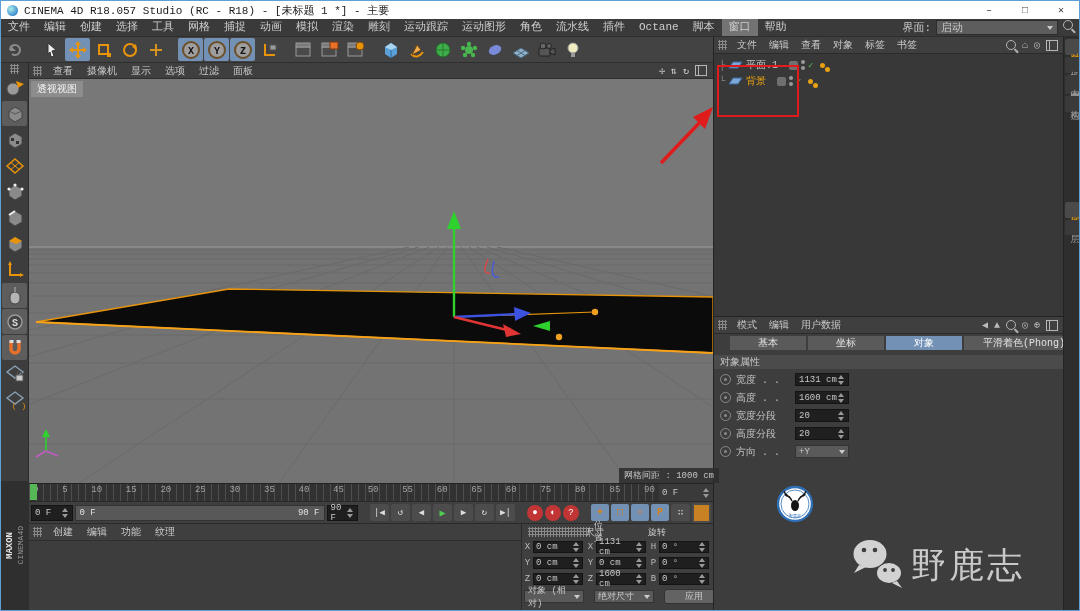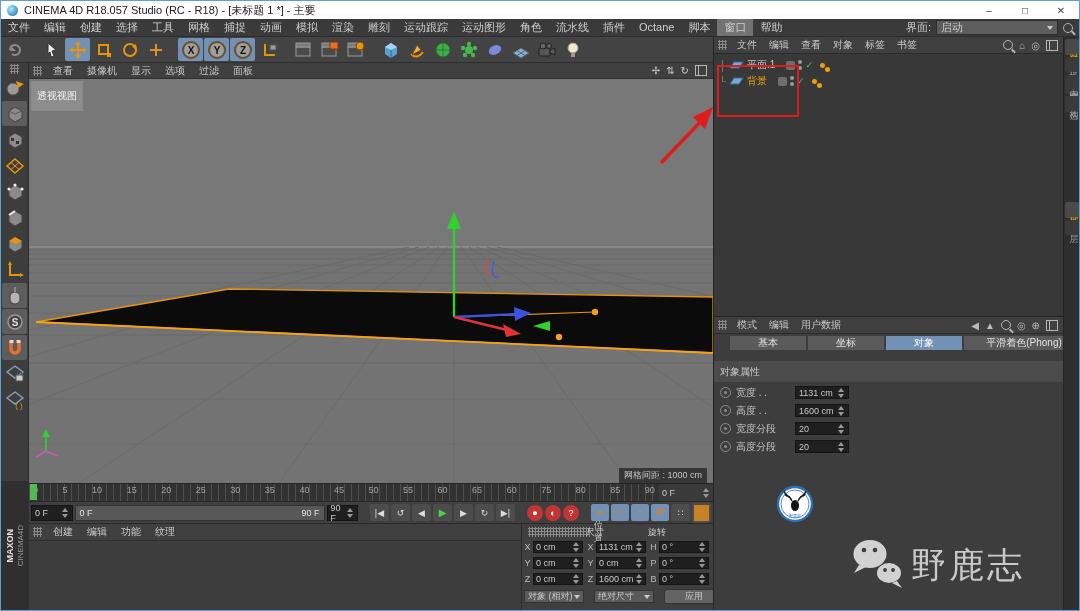--- a/index.html
+++ b/index.html
@@ -1,28 +1,28 @@
 <!DOCTYPE html>
 <html><head>
 <meta charset="utf-8">
 <style>
 html,body{margin:0;padding:0}
-#win{position:relative;width:1080px;height:611px;background:#3d3d3d;font-family:Liberation Sans, sans-serif;font-size:11px;color:#c8c8c8;overflow:hidden;border:1px solid #5f9fd6;box-sizing:border-box}
+#win{position:relative;width:1080px;height:611px;background:#3d3d3d;font-family:Liberation Mono, monospace;font-size:11px;color:#c8c8c8;overflow:hidden;border:1px solid #5f9fd6;box-sizing:border-box}
 .abs{position:absolute}
 
 .titlebar{left:0;top:0;width:100%;height:18px;background:#ffffff;color:#1a1a1a;display:flex;align-items:center}
 .t-icon{width:11px;height:11px;margin:0 6px;border-radius:50%;background:radial-gradient(circle at 35% 35%,#aee,#1565c0);flex:none}
 .t-title{font-size:11px;white-space:nowrap}
 .win-btns{margin-left:auto;display:flex}
 .win-btn{width:36px;height:18px;display:flex;align-items:center;justify-content:center;color:#444;font-size:10px}
 
 .menubar{left:0;top:18px;width:100%;height:18px;background:#3a3a3a;display:flex;align-items:center;border-bottom:1px solid #2d2d2d;box-sizing:border-box}
 .menu-item{padding:0 7px;line-height:17px;color:#cfcfcf;white-space:nowrap}
 .menu-item.hl{background:#737373}
-.iface{margin-left:auto;display:flex;align-items:center;gap:5px;padding-right:6px}
+.iface{margin-left:auto;display:flex;align-items:flex-start;gap:5px;padding-right:6px}
 .iface-box{width:112px;height:13px;background:#5d5d5d;border:1px solid #2c2c2c;display:flex;align-items:center;justify-content:space-between;padding:0 4px}
 .caret{width:0;height:0;border-left:3px solid transparent;border-right:3px solid transparent;border-top:4px solid #ccc}
 .mag{width:8px;height:8px;border:1.5px solid #b5b5b5;border-radius:50%;position:relative;flex:none}
 .mag::after{content:"";position:absolute;width:5px;height:1.5px;background:#b5b5b5;transform:rotate(45deg);right:-4px;bottom:-2px}
 .grip{width:9px;height:10px;margin:0 4px;background-image:radial-gradient(#8a8a8a 1px,transparent 1.2px);background-size:3px 3px;flex:none}
 .panel-ic{width:10px;height:9px;border:1px solid #b5b5b5;position:relative;flex:none}
 .panel-ic::after{content:"";position:absolute;left:2px;top:0;bottom:0;width:1px;background:#b5b5b5}
 
 .toolbar{left:0;top:36px;width:712px;height:26px;background:#434343;display:flex;align-items:center;gap:1px;padding-left:3px;box-sizing:border-box;border-bottom:1px solid #2e2e2e}
 .tb{width:25px;height:23px;display:flex;align-items:center;justify-content:center;border-radius:2px;flex:none}
@@ -34,21 +34,21 @@
 .pb.on{background:#5d5d5d}
 .maxon{left:0;top:480px;width:28px;height:129px;background:#2f2f2f;border-right:1px solid #2b2b2b;display:flex;justify-content:center;align-items:center;gap:1px}
 .maxon span{writing-mode:vertical-rl;transform:rotate(180deg);white-space:nowrap}
 .mx1{font-weight:bold;color:#e6e6e6;font-size:9px}
 .mx2{color:#9a9a9a;font-size:8px}
 
 .vp-menubar{left:28px;top:62px;width:684px;height:16px;background:#3f3f3f;display:flex;align-items:center;border-bottom:1px solid #2e2e2e;box-sizing:border-box;font-size:10px}
 .vp-mi{padding:0 7px}
 .vp-right{margin-left:auto;display:flex;align-items:center;gap:6px;padding-right:6px;color:#ccc;font-size:10px}
 .canvas{left:28px;top:78px;width:684px;height:404px;background:#757575;overflow:hidden}
-.view-chip{left:30px;top:80px;background:#8d8d8d;color:#f2f2f2;padding:8px 6px;font-size:10px;z-index:5}
+.view-chip{left:30px;top:80px;background:#8d8d8d;color:#f2f2f2;padding:1px 6px;font-size:10px;z-index:5}
 .grid-chip{left:618px;top:467px;background:rgba(45,45,45,.88);color:#c4c4c4;padding:1px 5px;font-size:9px;z-index:5}
 
 .ruler{left:28px;top:482px;width:630px;height:18px;background:#323232;border-top:1px solid #232323;display:flex;justify-content:space-between;padding:1px 4px 0;box-sizing:border-box;font-size:9px;color:#a2a2a2;background-image:repeating-linear-gradient(90deg,#4e4e4e 0 1px,transparent 1px 7px);background-position:0 14px}
 .playhead{left:29px;top:483px;width:7px;height:16px;background:#55b855;z-index:4}
 .ruler-end{left:658px;top:482px;width:54px;height:18px;background:#3a3a3a;border-top:1px solid #232323;display:flex;align-items:center;box-sizing:border-box;padding:0 3px;font-size:9px;justify-content:space-between}
 .transport{left:28px;top:500px;width:684px;height:22px;background:#3f3f3f;display:flex;align-items:center;gap:2px;padding:0 2px;box-sizing:border-box;border-top:1px solid #2a2a2a}
 .field{background:#1f1f1f;border:1px solid #141414;height:14px;display:flex;align-items:center;gap:3px;padding:0 3px;font-size:9px;color:#ccc;justify-content:space-between}
 .slider{width:240px;height:14px;background:#585858;border:1px solid #333;display:flex;justify-content:space-between;align-items:center;padding:0 4px;font-size:9px;color:#e2e2e2;flex:none}
 .tbtn2{width:19px;height:17px;background:#4c4c4c;border-radius:2px;display:flex;align-items:center;justify-content:center;font-size:9px;color:#ddd;flex:none}
 .play{color:#4fd14f;font-size:10px}
@@ -84,21 +84,21 @@
 .tag-sq{width:9px;height:9px;background:#6f6f6f;border-radius:2px;flex:none;margin-left:8px}
 .visdots{display:flex;flex-direction:column;gap:2px;flex:none}
 .visdots i{width:4px;height:4px;border-radius:50%;background:#9a9a9a}
 .chk{color:#54c14f;font-size:9px}
 .odots{width:5px;height:5px;border-radius:50%;background:#e8a111;box-shadow:5px 4px 0 #e8a111;flex:none;margin-left:4px}
 .am{left:712px;top:315px;width:350px;height:294px;background:#3d3d3d;border-left:1px solid #232323;border-top:1px solid #232323;box-sizing:border-box}
 .am-title{height:17px;display:flex;align-items:center;gap:5px;padding-left:6px;font-size:10px}
 .am-tabs{display:flex;gap:2px;padding:2px 16px}
 .am-tab{height:14px;background:#5a5a5a;display:flex;align-items:center;justify-content:center;font-size:10px;color:#e2e2e2;flex:none}
 .am-tab.on{background:#7391b5;color:#fff}
-.am-section{height:21px;background:#4b4b4b;display:flex;align-items:center;padding-left:6px;margin-top:9px;font-size:10px}
+.am-section{height:14px;background:#4b4b4b;display:flex;align-items:center;padding-left:6px;margin-top:3px;font-size:10px}
 .am-field{height:15px;display:flex;align-items:center;gap:5px;padding-left:6px;margin-top:3px;font-size:10px}
 .dotpre{width:9px;height:9px;border:1px solid #8a8a8a;border-radius:50%;position:relative;flex:none}
 .dotpre::after{content:"";position:absolute;left:2.5px;top:2.5px;width:3px;height:3px;border-radius:50%;background:#8a8a8a}
 .f-label{width:54px;color:#c4c4c4}
 .f-box{width:54px;height:13px;background:#1f1f1f;border:1px solid #141414;display:flex;align-items:center;justify-content:space-between;padding:0 3px;box-sizing:border-box;font-size:9px}
 .f-dd{width:54px;height:13px;background:#5a5a5a;border:1px solid #333;display:flex;align-items:center;justify-content:space-between;padding:0 3px;box-sizing:border-box;font-size:9px}
 .vtabs{left:1062px;top:36px;width:18px;height:573px;background:#2e2e2e;display:flex;flex-direction:column;align-items:center;font-size:9px;border-left:1px solid #242424;box-sizing:border-box}
 .vtab{writing-mode:vertical-rl;padding:7px 0;color:#9a9a9a;background:#3a3a3a;width:15px;text-align:center;margin-top:2px;border-radius:2px;flex:none;letter-spacing:1px}
 .vtab.on{color:#e8a111;background:#4a4a4a}
 
@@ -727,20 +727,28 @@
         </span>
     </div>
     <div class="am-field">
       <span class="dotpre"></span>
       <span class="f-label">高度分段</span>
       <span class="f-box">
           <span>20</span>
           <span class="st"></span>
         </span>
     </div>
+    <div class="am-field">
+      <span class="dotpre"></span>
+      <span class="f-label">方向 . .</span>
+      <span class="f-dd">
+          <span>+Y</span>
+          <span class="caret"></span>
+        </span>
+    </div>
   </div>
 
   <div class="abs vtabs">
     <span class="vtab on">对象</span>
     <span class="vtab">场次</span>
     <span class="vtab">内容浏览器</span>
     <span class="vtab">构造</span>
     <span style="height:88px;flex:none"></span>
     <span class="vtab on">属性</span>
     <span class="vtab">层</span>

